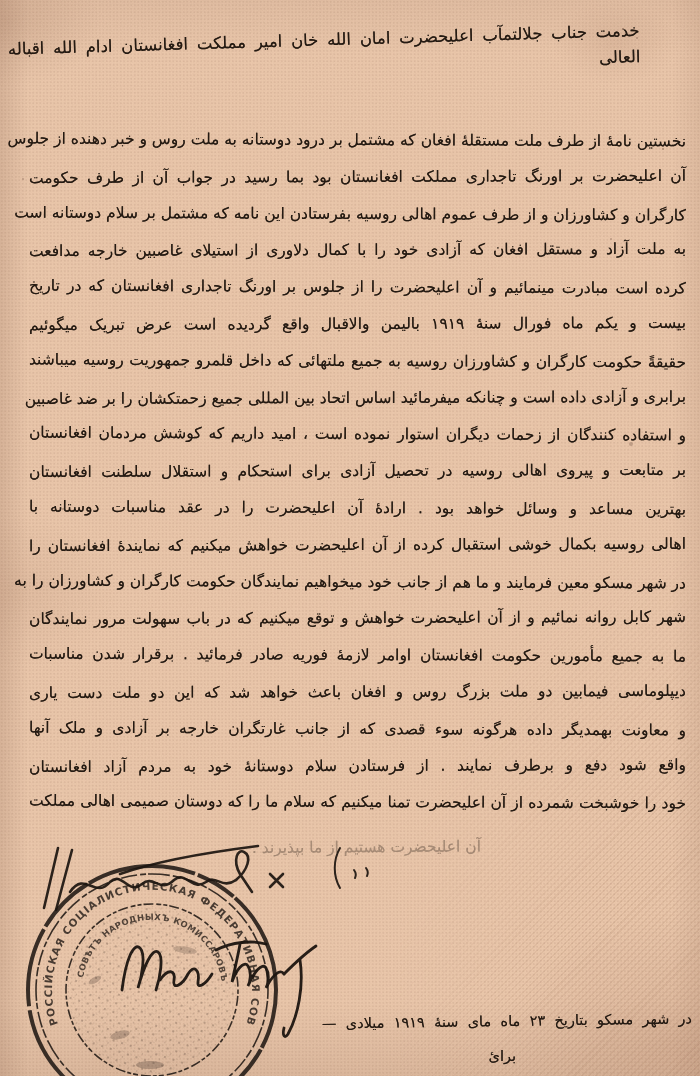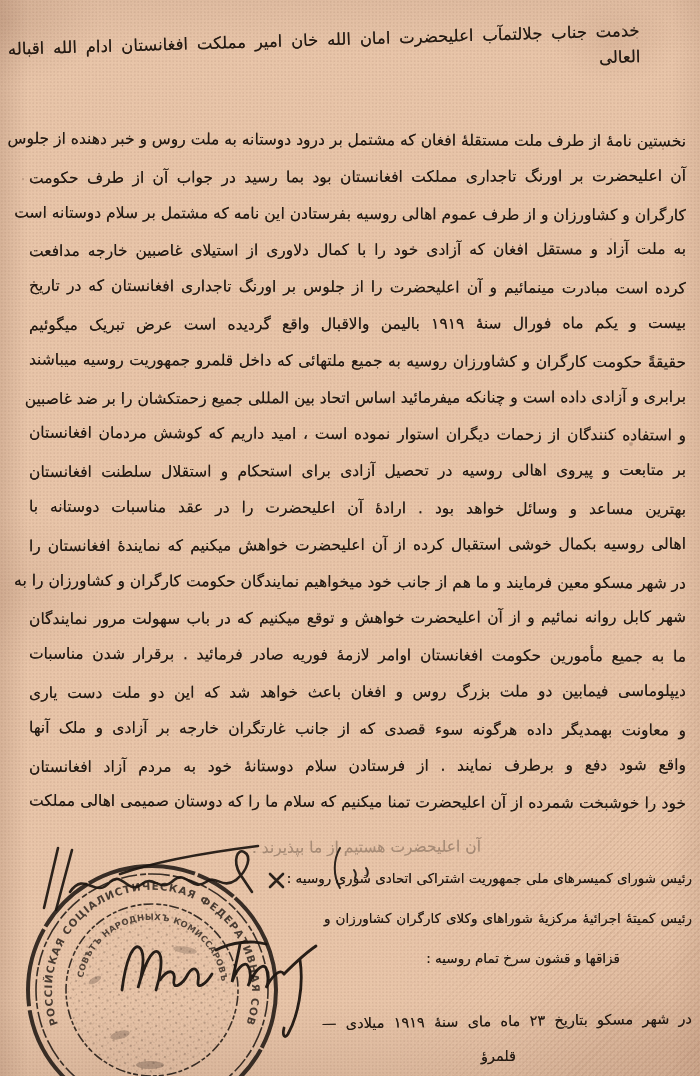--- a/index.html
+++ b/index.html
@@ -100,28 +100,23 @@
     <div class="bline ink">در شهر مسکو معین فرمایند و ما هم از جانب خود میخواهیم نمایندگان حکومت کارگران و کشاورزان را به</div>
     <div class="bline ink">شهر کابل روانه نمائیم و از آن اعلیحضرت خواهش و توقع میکنیم که در باب سهولت مرور نمایندگان</div>
     <div class="bline ink">ما به جمیع مأمورین حکومت افغانستان اوامر لازمهٔ فوریه صادر فرمائید . برقرار شدن مناسبات</div>
     <div class="bline ink">دیپلوماسی فیمابین دو ملت بزرگ روس و افغان باعث خواهد شد که این دو ملت دست یاری</div>
     <div class="bline ink">و معاونت بهمدیگر داده هرگونه سوء قصدی که از جانب غارتگران خارجه بر آزادی و ملک آنها</div>
     <div class="bline ink">واقع شود دفع و برطرف نمایند . از فرستادن سلام دوستانهٔ خود به مردم آزاد افغانستان</div>
     <div class="bline ink">خود را خوشبخت شمرده از آن اعلیحضرت تمنا میکنیم که سلام ما را که دوستان صمیمی اهالی مملکت</div>
     <div class="bline ink faded">آن اعلیحضرت هستیم از ما بپذیرند .</div>
   </div>
 
-  <div class="sig-block">
-    <div class="sig-line ink">رئیس شورای کمیسرهای ملی جمهوریت اشتراکی اتحادی شوری روسیه :</div>
-    <div class="sig-line ink">رئیس کمیتهٔ اجرائیهٔ مرکزیهٔ شوراهای وکلای کارگران کشاورزان و</div>
-    <div class="sig-line short ink">قزاقها و قشون سرخ تمام روسیه :</div>
-  </div>
 
   <div class="date-line ink">در شهر مسکو بتاریخ ۲۳ ماه مای سنهٔ ۱۹۱۹ میلادی —</div>
-  <div class="number-label ink">قلمرؤ</div>
+  <div class="number-label ink">برایٔ</div>
 
   <svg class="overlay" width="700" height="246" viewBox="0 0 700 246" aria-hidden="true">
     <defs>
       <pattern id="speck" width="9" height="9" patternUnits="userSpaceOnUse" patternTransform="rotate(18)">
         <circle cx="2" cy="3" r="0.9" fill="#33261d" opacity="0.5"></circle>
         <circle cx="6.5" cy="7" r="0.7" fill="#33261d" opacity="0.38"></circle>
         <circle cx="5" cy="1.5" r="0.5" fill="#33261d" opacity="0.3"></circle>
       </pattern>
       <path id="rimPath" d="M 58 194 A 100 100 0 1 1 246 194" fill="none"></path>
       <path id="innPath" d="M 83 148 A 70 70 0 0 1 221 148" fill="none"></path>

